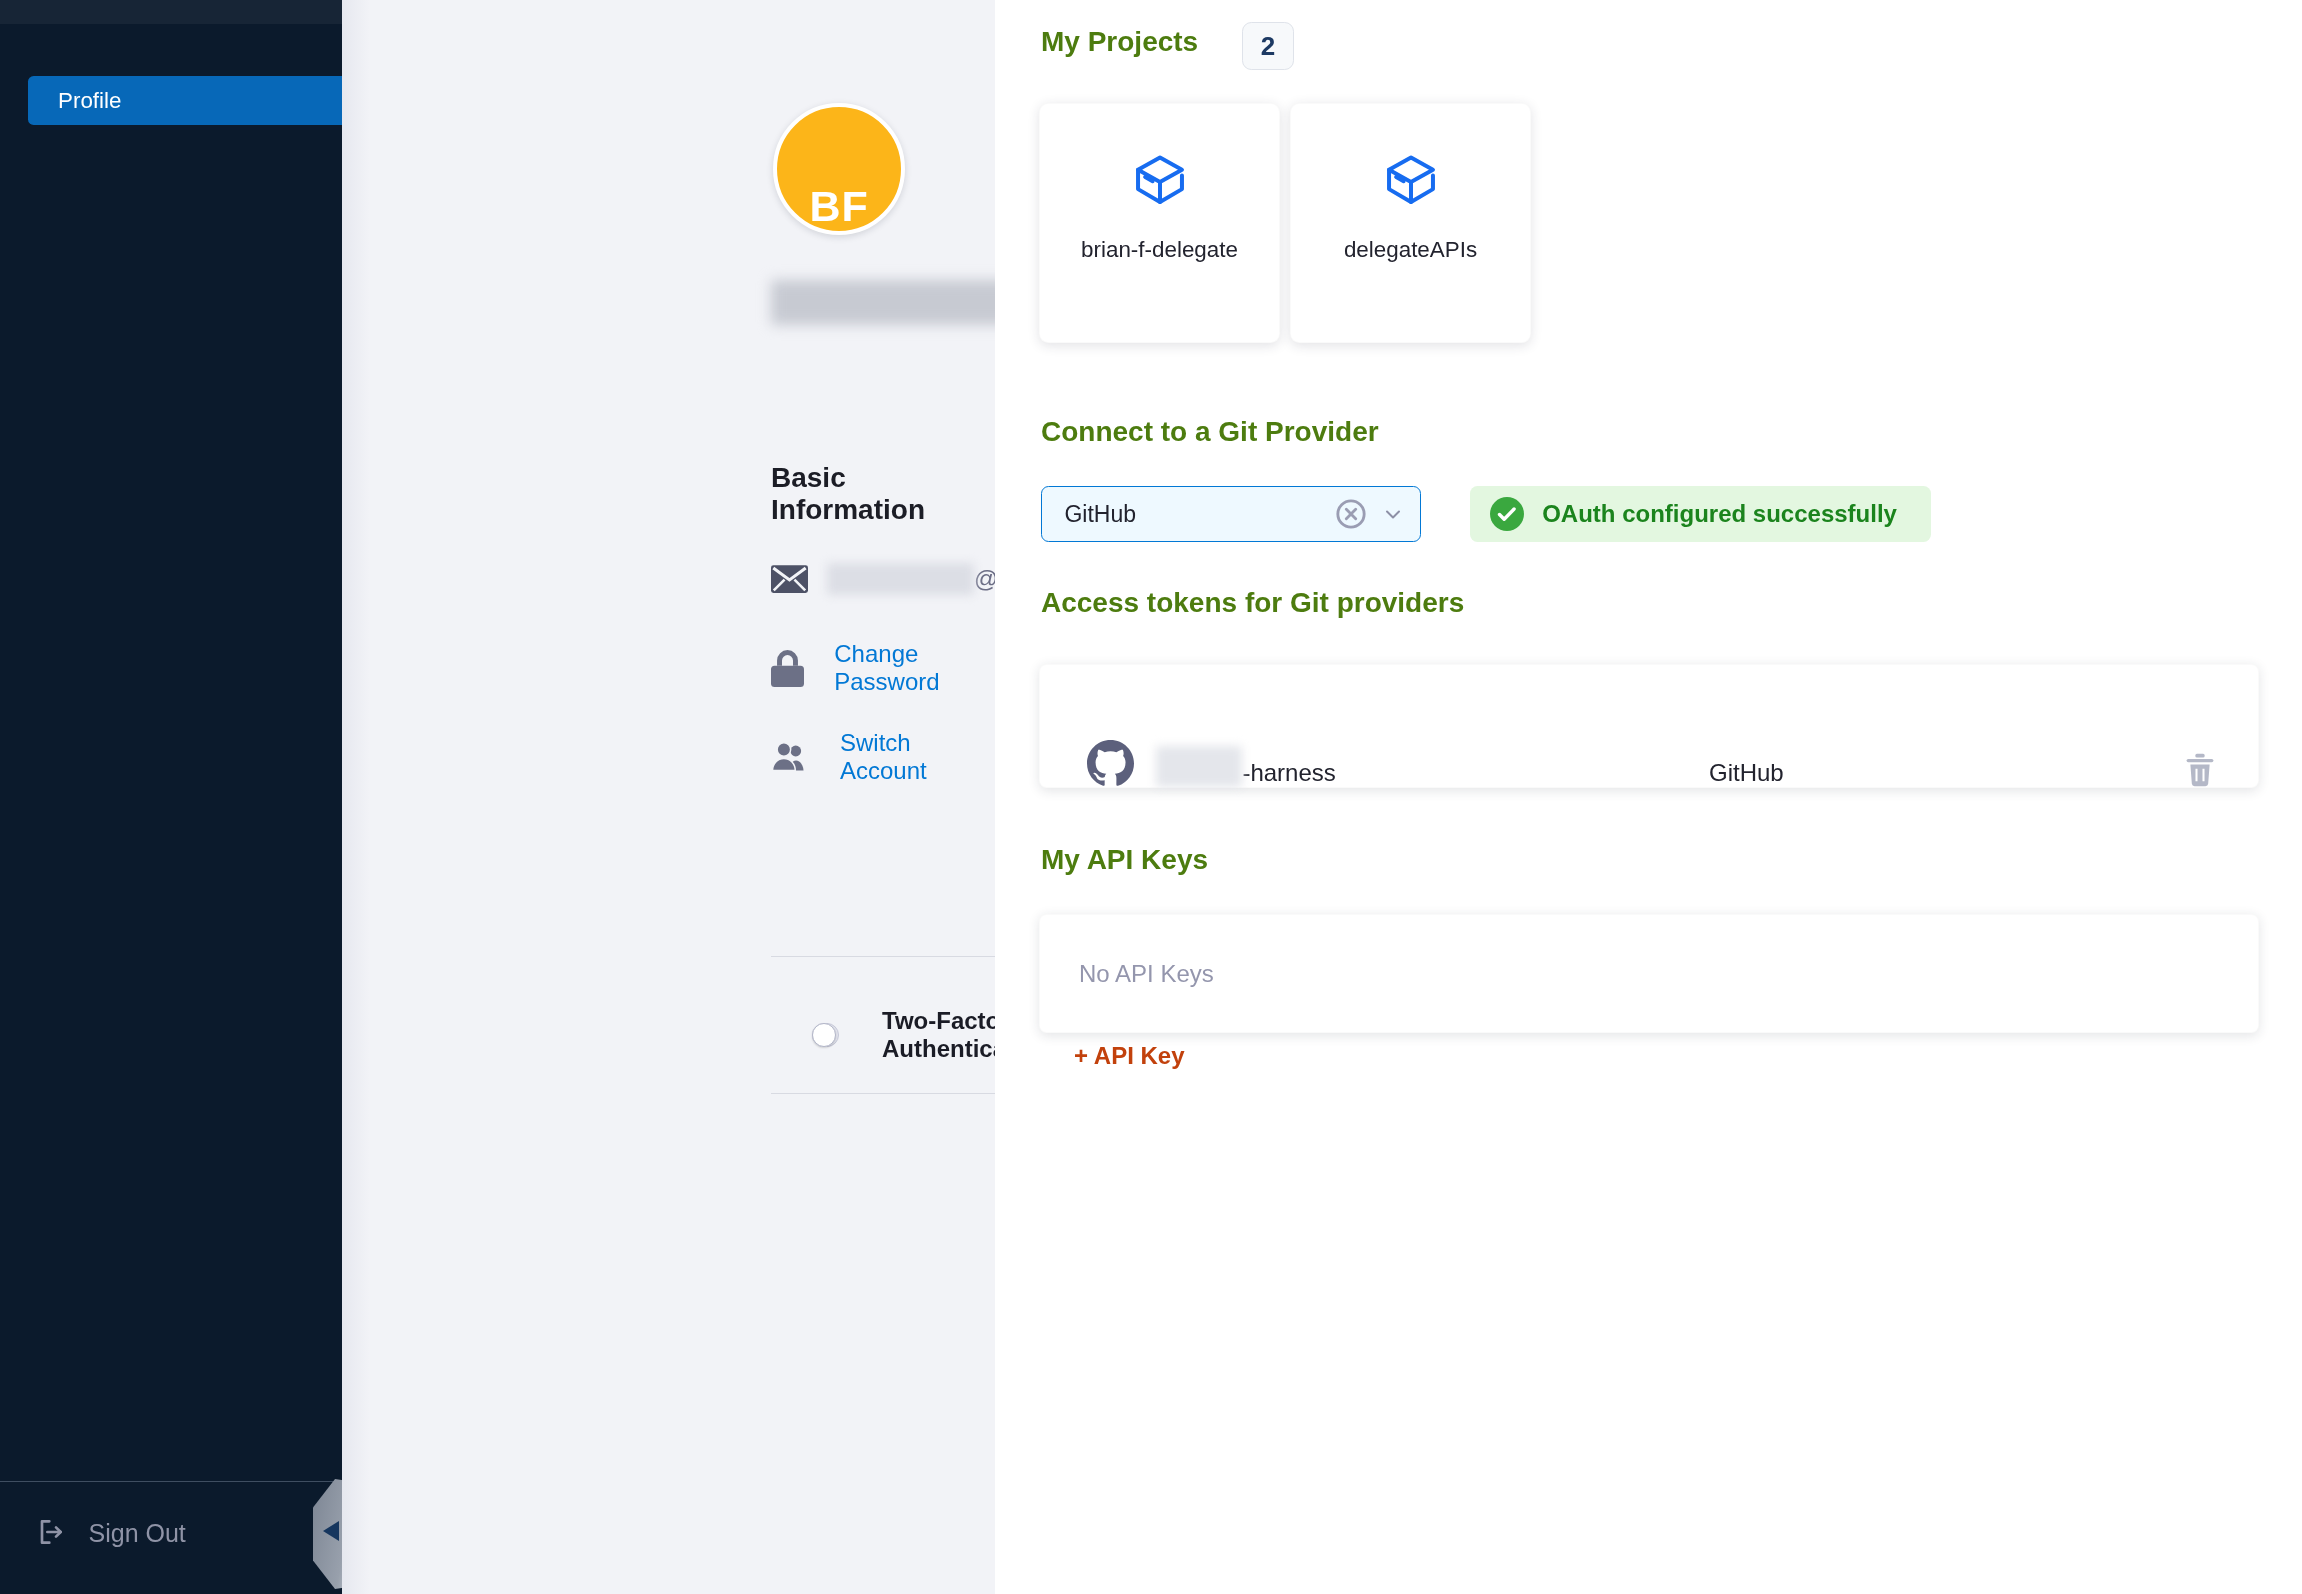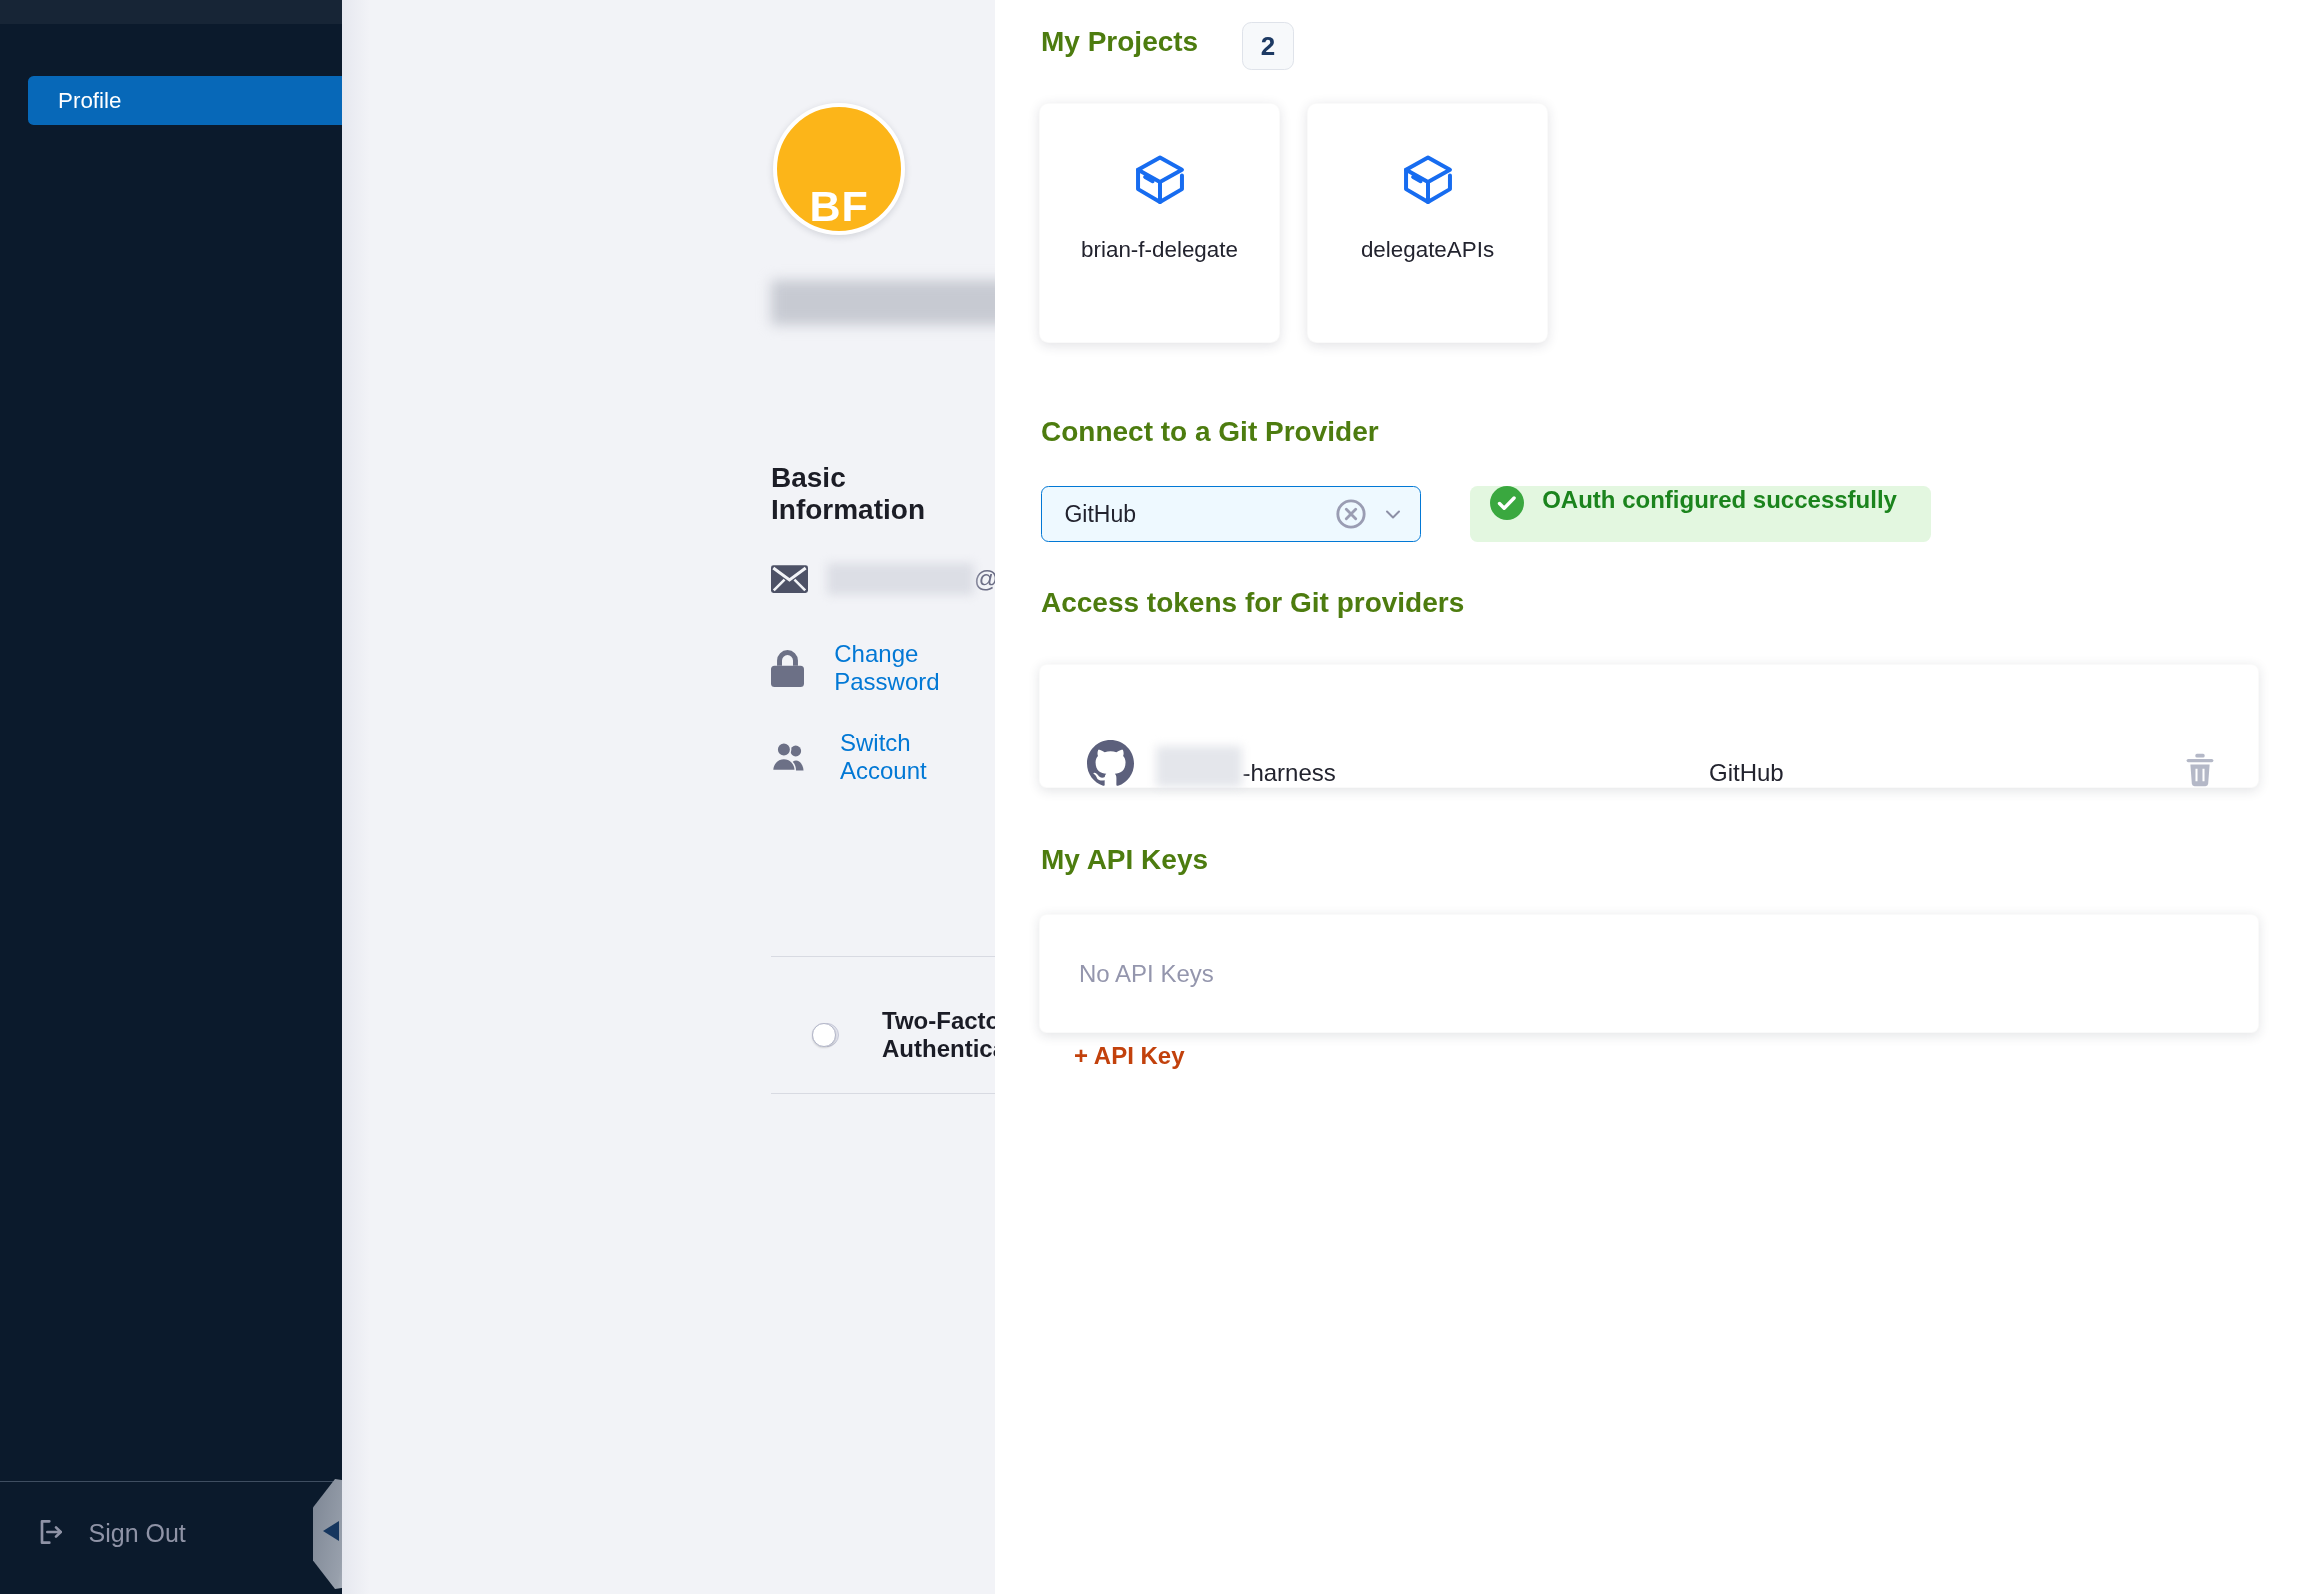--- a/index.html
+++ b/index.html
@@ -64,36 +64,36 @@
   .main { position:absolute; left:995px; top:0; width:1308px; height:1594px; background:#fff; }
   .section-heading { position:absolute; left:46px; font-size:28px; font-weight:700; color:#4d7c0f; }
   .h-projects { top:26px; }
   .h-git { top:416px; }
   .h-tokens { top:587px; }
   .h-apikeys { top:844px; }
   .count-badge { position:absolute; left:247px; top:22.4px; width:52px; height:48px;
     background:#f7f9fb; border:1.9px solid #dfe3ea; border-radius:9.3px;
     display:flex; align-items:center; justify-content:center;
     font-size:26px; font-weight:700; color:#1d3a63; }
-  .cards-row { position:absolute; left:44px; top:103px; display:flex; gap:27px;justify-content:center; }
+  .cards-row { position:absolute; left:44px; top:103px; display:flex; gap:10px;justify-content:center; }
   .project-card { width:241px; height:240px; background:#fff; border-radius:9.3px;
     box-shadow:0 2.8px 11.2px rgba(35,40,60,0.13); border:0.9px solid rgba(0,0,0,0.02);
     display:flex; flex-direction:column; align-items:center; cursor:pointer; }
   .project-card svg { margin-top:47px; }
   .project-name { margin-top:24px; font-size:22.4px; color:#22232e; }
 
   .git-select { position:absolute; left:46px; top:486px; width:380px; height:56px;
     background:#eef9ff; border:1.9px solid #0278d5; border-radius:7.5px;
     display:flex; align-items:center; cursor:pointer; }
   .git-select-value { margin-left:22.4px; font-size:23px; font-weight:500; color:#22232e; flex:1; }
   .clear-btn { background:none; border:none; cursor:pointer; display:flex; margin-right:13px; }
   .chevron-btn { background:none; border:none; cursor:pointer; display:flex; margin-right:15px; }
 
   .oauth-badge { position:absolute; left:475px; top:486px; width:461px; height:56px;
-    background:#e3f7e0; border-radius:7.5px; display:flex; padding-left:19.6px; }
+    background:#e3f7e0; border-radius:7.5px; display:flex; align-items:center; padding-left:19.6px; }
   .oauth-text { margin-left:18.6px; font-size:24px; font-weight:600; color:#1b841d; }
 
   .wide-card { position:absolute; left:44px; width:1220px; background:#fff; border-radius:7.5px;
     box-shadow:0 2.8px 11.2px rgba(35,40,60,0.12); border:0.9px solid rgba(0,0,0,0.02); }
   .token-card { top:664px; height:124px; }
   .token-row { position:relative; width:100%; height:100%; display:flex; align-items:flex-end; }
   .octocat { margin-left:47px; }
   .token-blur { width:86px; height:41px; background:#e4e6eb; filter:blur(4.7px);
     border-radius:2.8px; margin-left:22.4px; }
   .token-name { font-size:24px; color:#22232e; }

